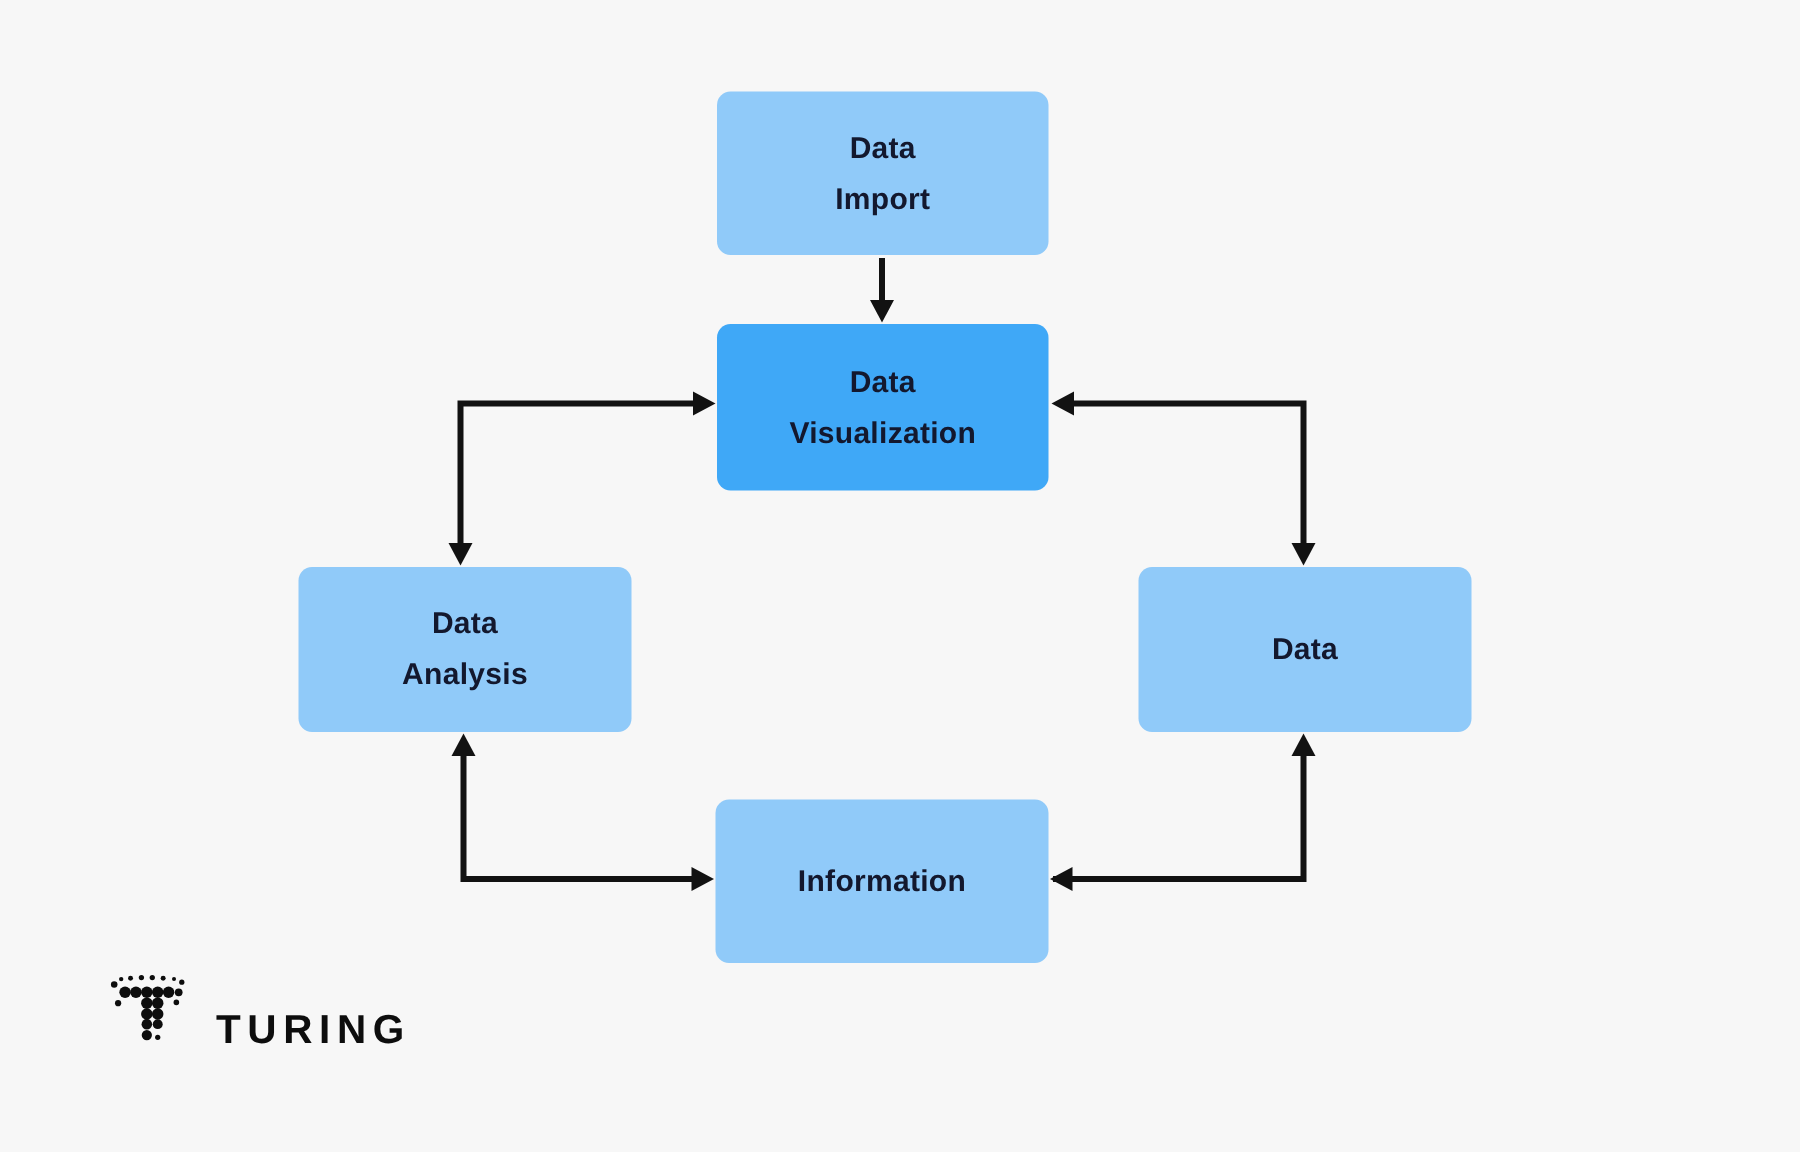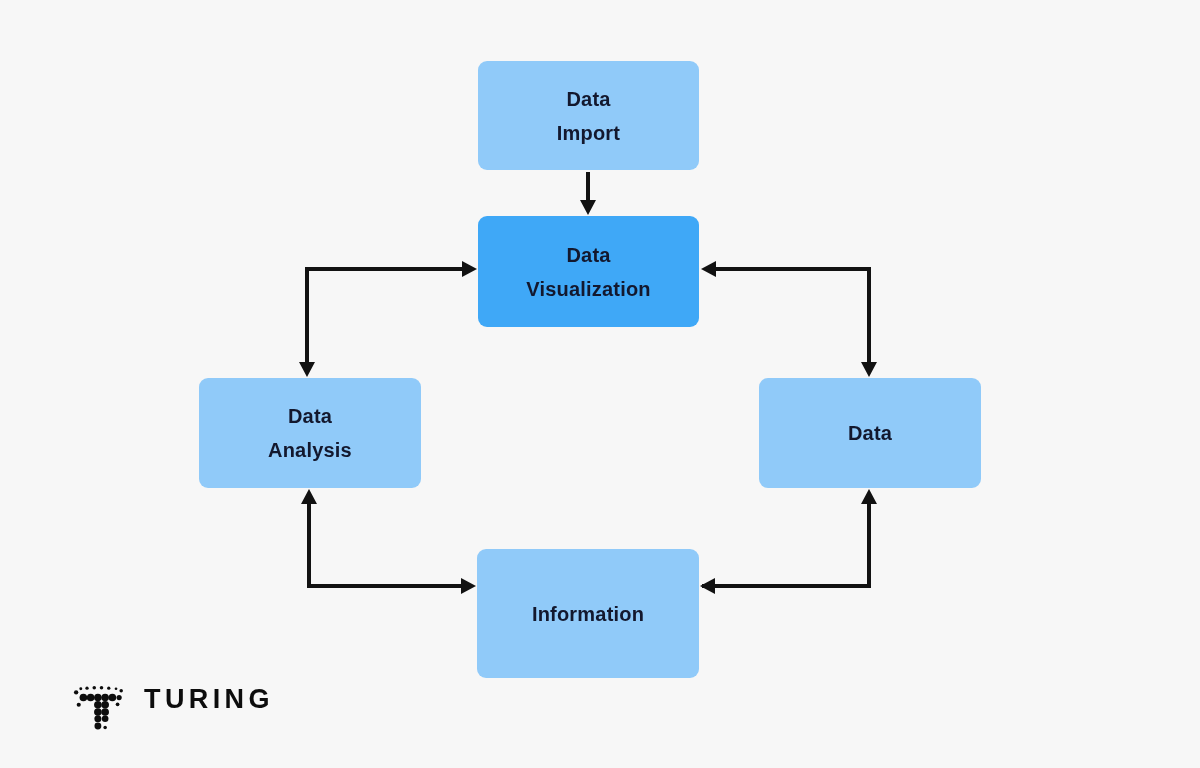--- a/index.html
+++ b/index.html
@@ -38,22 +38,22 @@
     border-radius:9px;
     color:var(--node-text);
     font-size:20px;font-weight:600;line-height:34px;
     text-align:center;
     letter-spacing:0.2px;
   }
   .node.light{background:var(--node-light);}
   .node.primary{background:var(--node-primary);}
   .node span:empty{display:none;}
   .brand{
-    position:absolute;left:72px;top:684px;
-    display:flex;align-items:flex-start;
+    position:absolute;left:72px;top:648px;
+    display:flex;align-items:flex-end;
   }
   .brand-mark{width:58px;height:54px;display:block;}
   .brand-mark circle{fill:var(--logo);}
   .brand-word{
     margin-left:14px;
     font-size:27px;font-weight:700;
     letter-spacing:4.4px;
     color:var(--logo);
   }
 </style>
@@ -106,21 +106,21 @@
 
   <div class="node light" style="left:199px;top:378px;width:222px;height:110px">
     <span>Data</span>
     <span>Analysis</span>
   </div>
 
   <div class="node light" style="left:759px;top:378px;width:222px;height:110px">
     <span>Data</span>
   </div>
 
-  <div class="node light" style="left:477px;top:549px;width:222px;height:129px">
+  <div class="node light" style="left:477px;top:533px;width:222px;height:109px">
     <span>Information</span>
 
   </div>
 
   <div class="brand">
     <svg class="brand-mark" viewBox="0 0 56 52">
 
       <circle cx="14.5" cy="4" r="1.6"></circle>
       <circle cx="21.5" cy="3.5" r="1.7"></circle>
       <circle cx="28.5" cy="3.5" r="1.7"></circle>

